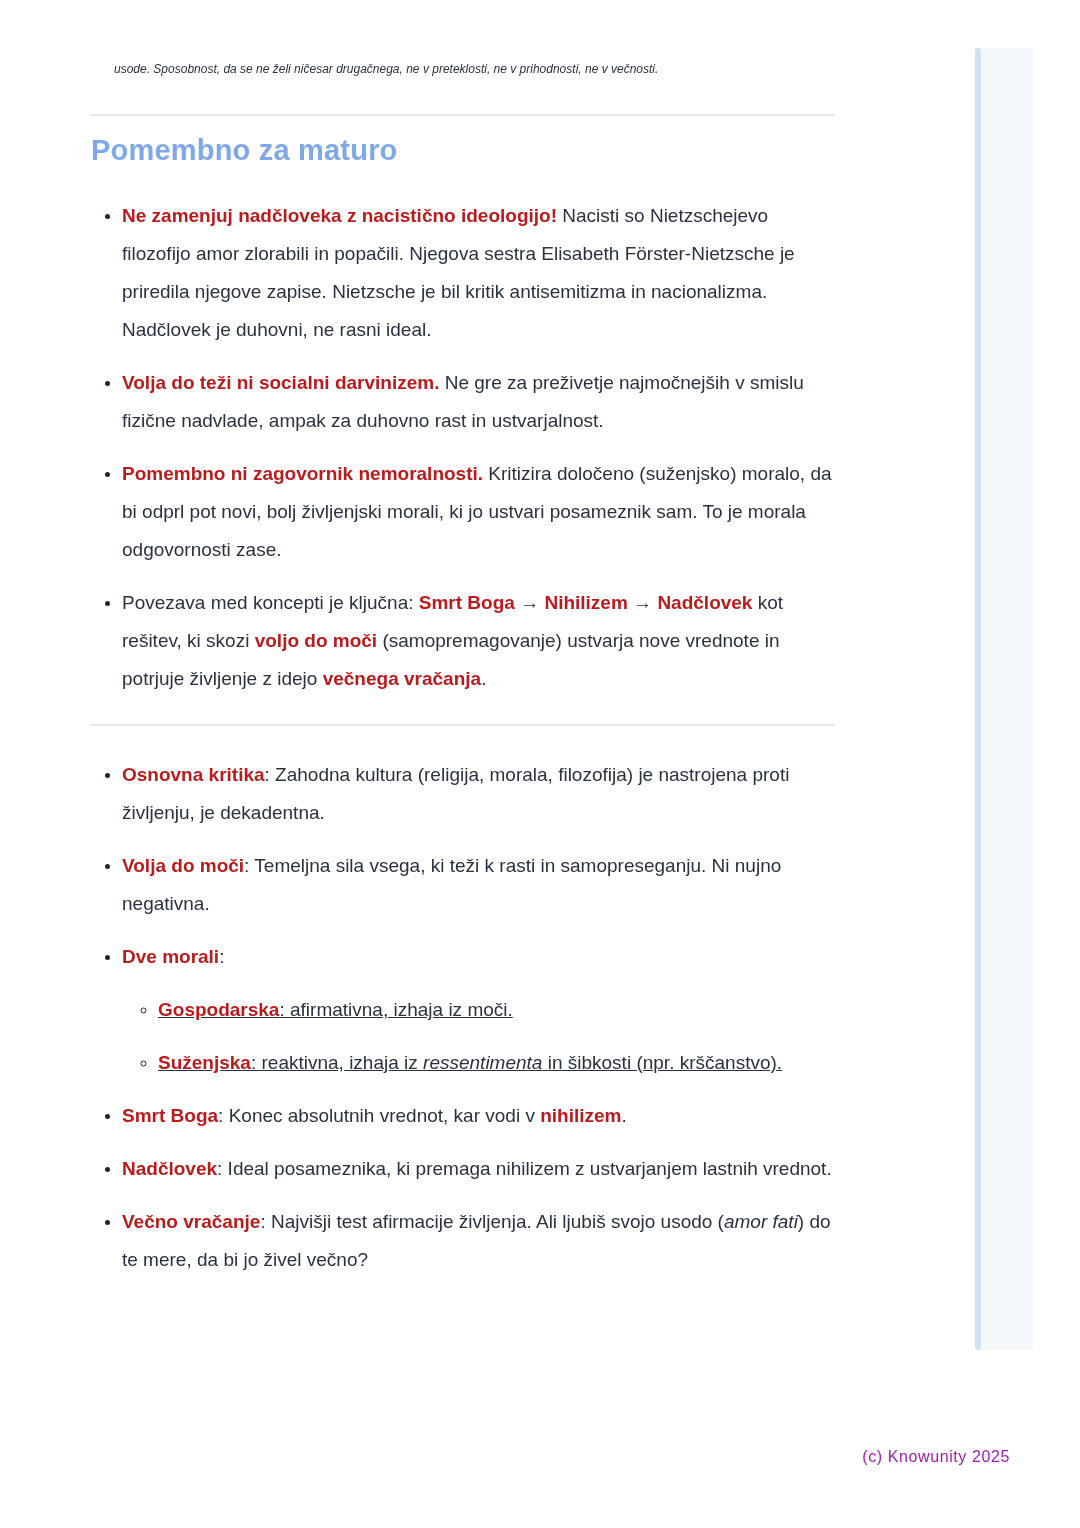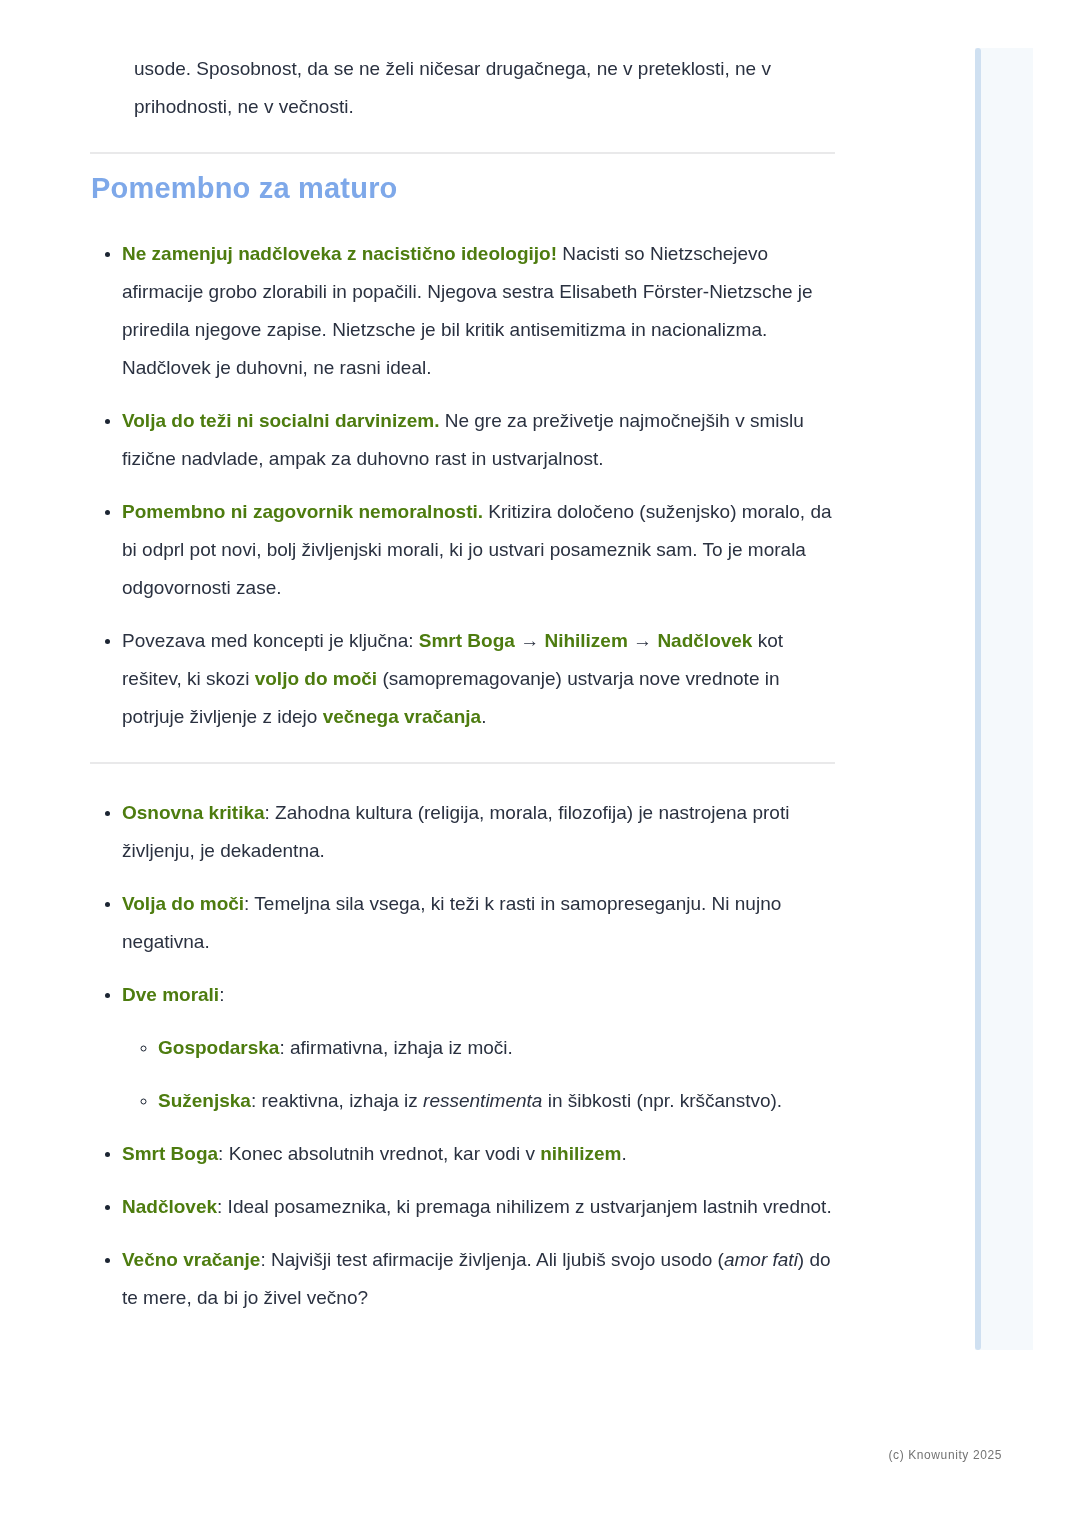--- a/index.html
+++ b/index.html
@@ -13,23 +13,24 @@
     color: #2a3140;
     overflow: hidden;
   }
   .content {
     position: absolute;
     left: 90px;
     top: 28px;
     width: 745px;
   }
   .intro {
-    margin: 22px 0 0 44px;
-    font-size: 19px;
+    margin: 22px 0 0 24px;
+    font-size: 12px;
     line-height: 38px;
+    font-style: italic;
   }
   .divider {
     border: none;
     border-top: 2px solid #e9e9ea;
     margin: 26px 0 0 0;
     width: 100%;
   }
   .section-title {
     margin: 18px 0 0 1px;
     font-size: 29px;
@@ -43,23 +44,24 @@
     font-size: 19px;
     line-height: 38px;
     list-style: disc;
   }
   ul.bullets > li { margin-bottom: 15px; }
   ul.bullets li::marker { font-size: 0.85em; color: #1c2533; }
   ul.sub {
     list-style: circle;
     padding-left: 36px;
     margin-top: 15px;
+    text-decoration: underline;
   }
   ul.sub > li { margin-bottom: 15px; }
-  .b { font-weight: 700; color: #4d7c0f; }
+  .b { font-weight: 700; color: #b91c1c; }
   .i { font-style: italic; text-align: right; }
   .side-panel {
     position: absolute;
     top: 48px;
     right: 47px;
     width: 58px;
     height: 1302px;
     background: #f5f9fc;
   }
   .scroll-thumb {
@@ -67,38 +69,38 @@
     left: 0;
     top: 0;
     width: 6px;
     height: 100%;
     background: #cfe0f1;
     border-radius: 3px;
   }
   .footer {
     position: absolute;
     top: 1448px;
-    right: 78px;
-    font-size: 12px;
-    color: #737373;
+    right: 70px;
+    font-size: 16px;
+    color: #a21caf;
     letter-spacing: 0.6px;
   }
 </style>
 </head>
 <body>
 
 <main class="content">
 
   <p class="intro">usode. Sposobnost, da se ne želi ničesar drugačnega, ne v preteklosti, ne v prihodnosti, ne v večnosti.</p>
 
   <section>
     <hr class="divider">
     <h2 class="section-title">Pomembno za maturo</h2>
     <ul class="bullets">
-        <li><span class="b">Ne zamenjuj nadčloveka z nacistično ideologijo!</span><span> Nacisti so Nietzschejevo afirmacije grobo zlorabili in popačili. Njegova sestra Elisabeth Förster-Nietzsche je priredila njegove zapise. Nietzsche je bil kritik antisemitizma in nacionalizma. Nadčlovek je duhovni, ne rasni ideal.</span></li>
+        <li><span class="b">Ne zamenjuj nadčloveka z nacistično ideologijo!</span><span> Nacisti so Nietzschejevo filozofijo amor zlorabili in popačili. Njegova sestra Elisabeth Förster-Nietzsche je priredila njegove zapise. Nietzsche je bil kritik antisemitizma in nacionalizma. Nadčlovek je duhovni, ne rasni ideal.</span></li>
         <li><span class="b">Volja do teži ni socialni darvinizem.</span><span> Ne gre za preživetje najmočnejših v smislu fizične nadvlade, ampak za duhovno rast in ustvarjalnost.</span></li>
         <li><span class="b">Pomembno ni zagovornik nemoralnosti.</span><span> Kritizira določeno (suženjsko) moralo, da bi odprl pot novi, bolj življenjski morali, ki jo ustvari posameznik sam. To je morala odgovornosti zase.</span></li>
         <li><span>Povezava med koncepti je ključna: </span><span class="b">Smrt Boga</span><span> → </span><span class="b">Nihilizem</span><span> → </span><span class="b">Nadčlovek</span><span> kot rešitev, ki skozi </span><span class="b">voljo do moči</span><span> (samopremagovanje) ustvarja nove vrednote in potrjuje življenje z idejo </span><span class="b">večnega vračanja</span><span>.</span></li>
       </ul>
   </section>
 
   <section>
     <hr class="divider">
     <ul class="bullets">
         <li><span class="b">Osnovna kritika</span><span>: Zahodna kultura (religija, morala, filozofija) je nastrojena proti življenju, je dekadentna.</span></li>

